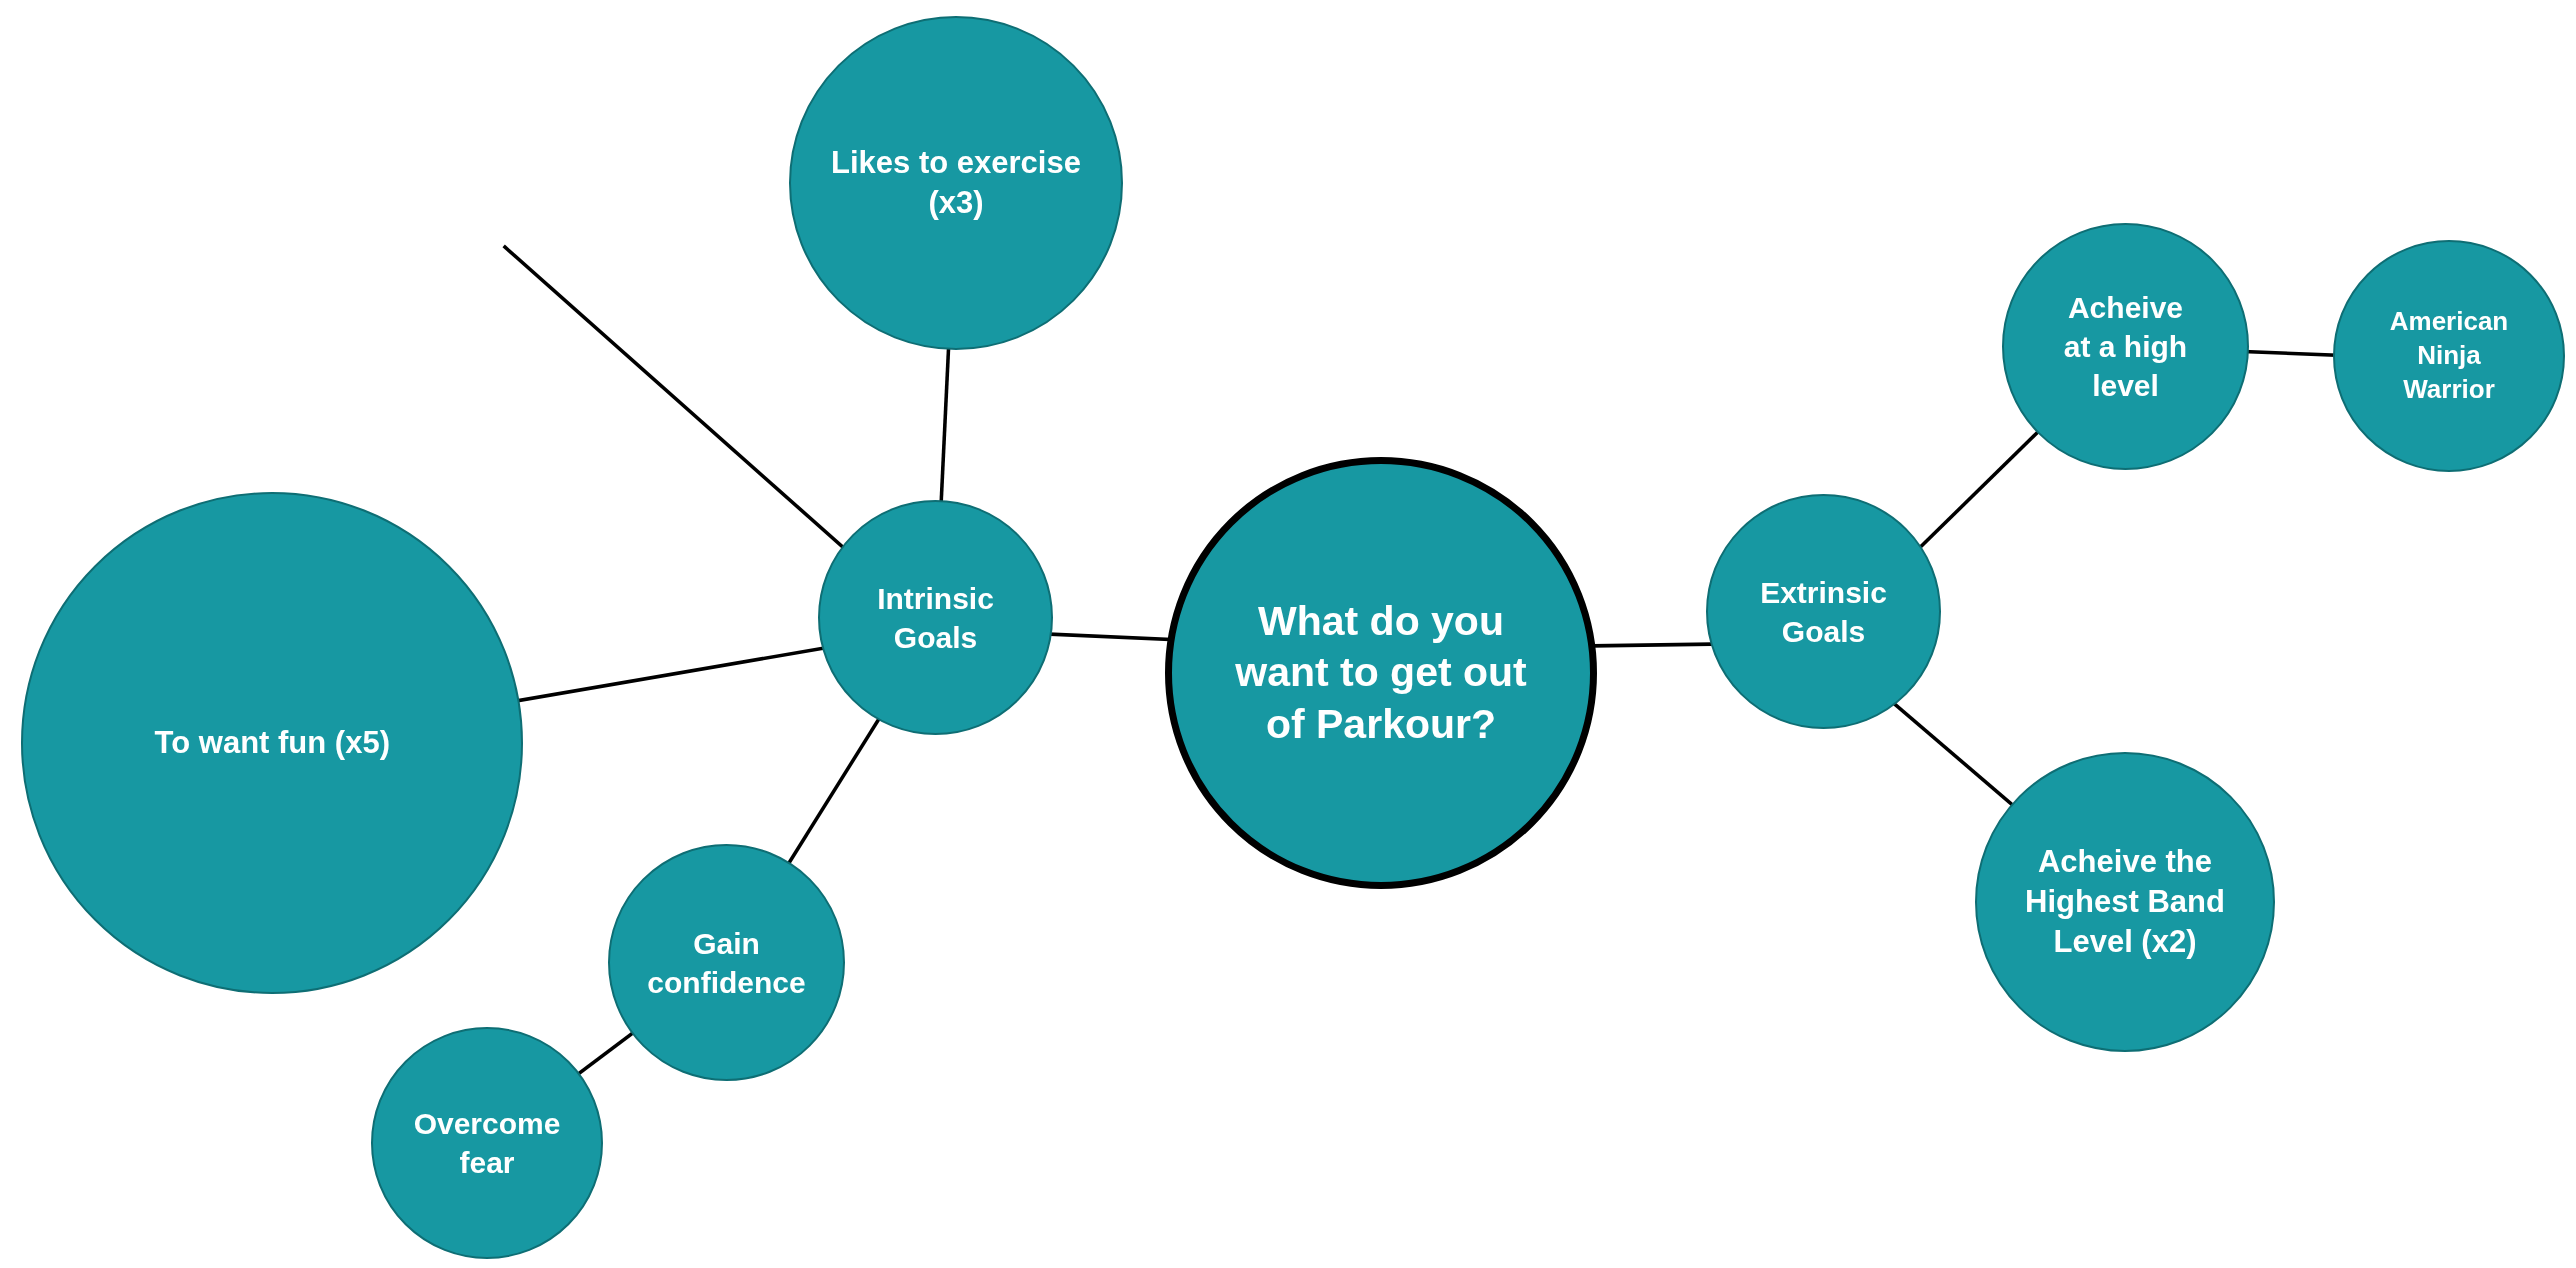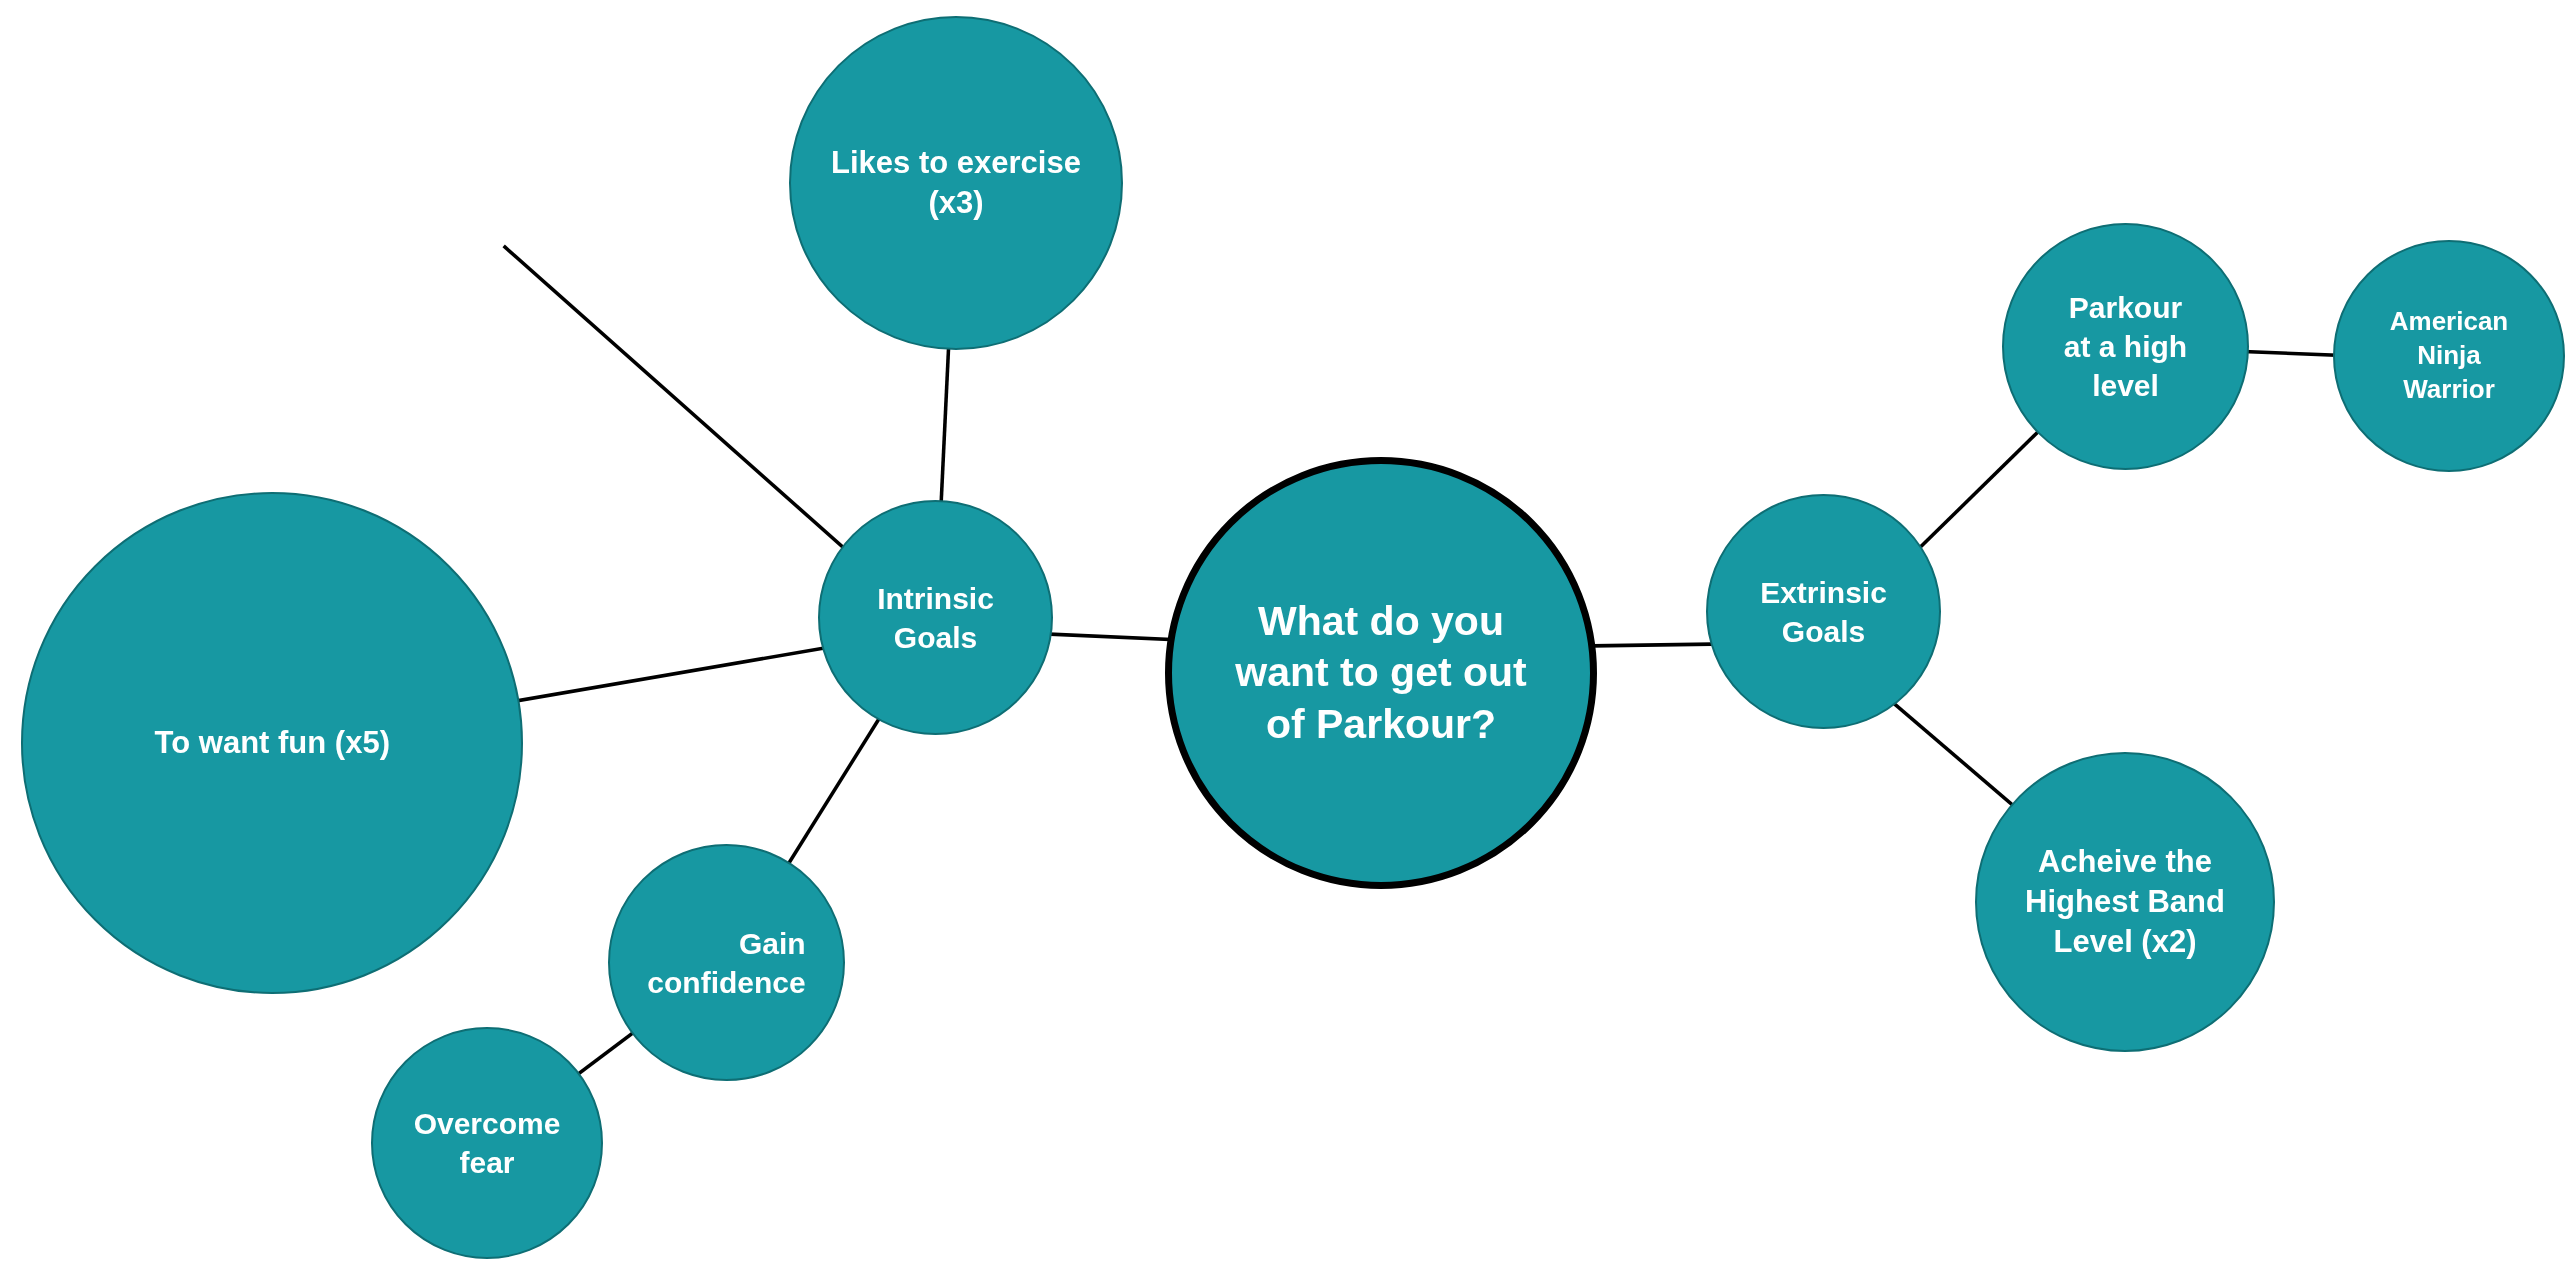--- a/index.html
+++ b/index.html
@@ -74,34 +74,34 @@
 
 
   <div class="node" style="left:789px; top:16.4px; width:334px; height:334px; font-size:31px;">Likes to exercise
 (x3)</div>
 
   <div class="node" style="left:21.3px; top:492px; width:502px; height:502px; font-size:31px;">To want fun (x5)</div>
 
   <div class="node" style="left:818px; top:500px; width:235px; height:235px; font-size:30px;">Intrinsic
 Goals</div>
 
-  <div class="node" style="left:608px; top:844px; width:237px; height:237px; font-size:30px;text-align:right;">Gain
+  <div class="node" style="left:608px; top:844px; width:237px; height:237px; font-size:30px;">Gain
 confidence</div>
 
   <div class="node" style="left:371px; top:1027px; width:232px; height:232px; font-size:30px;">Overcome
 fear</div>
 
   <div class="node center" style="left:1165px; top:457px; width:432px; height:432px; font-size:41px;">What do you
 want to get out
 of Parkour?</div>
 
   <div class="node" style="left:1706px; top:494px; width:235px; height:235px; font-size:30px;">Extrinsic
 Goals</div>
 
-  <div class="node" style="left:2002px; top:223px; width:247px; height:247px; font-size:30px;">Parkour
+  <div class="node" style="left:2002px; top:223px; width:247px; height:247px; font-size:30px;">Acheive
 at a high
 level</div>
 
   <div class="node" style="left:2333px; top:240px; width:232px; height:232px; font-size:26px;">American
 Ninja
 Warrior</div>
 
   <div class="node" style="left:1975px; top:752px; width:300px; height:300px; font-size:31px;">Acheive the
 Highest Band
 Level (x2)</div>

